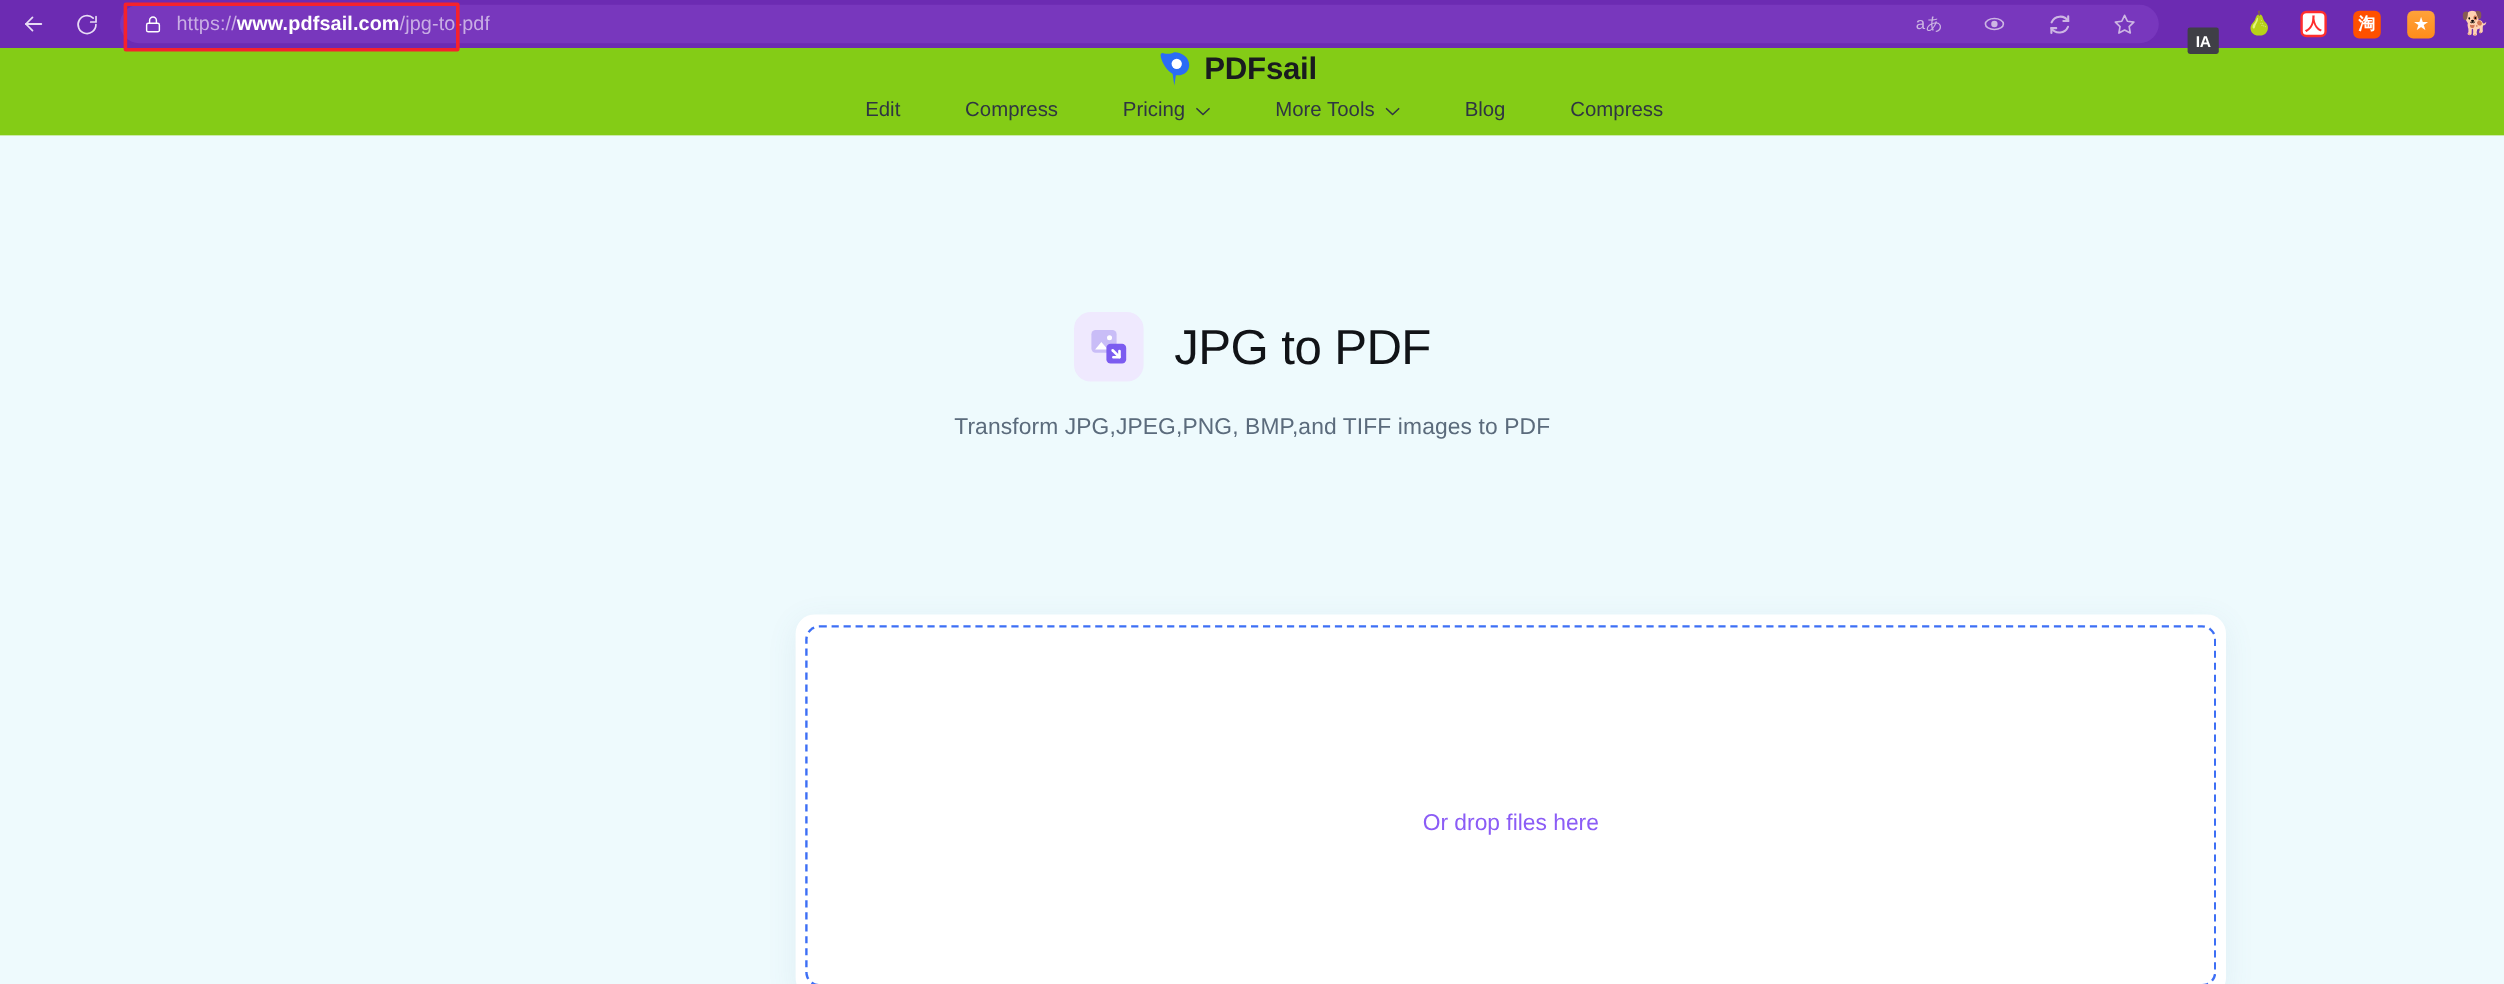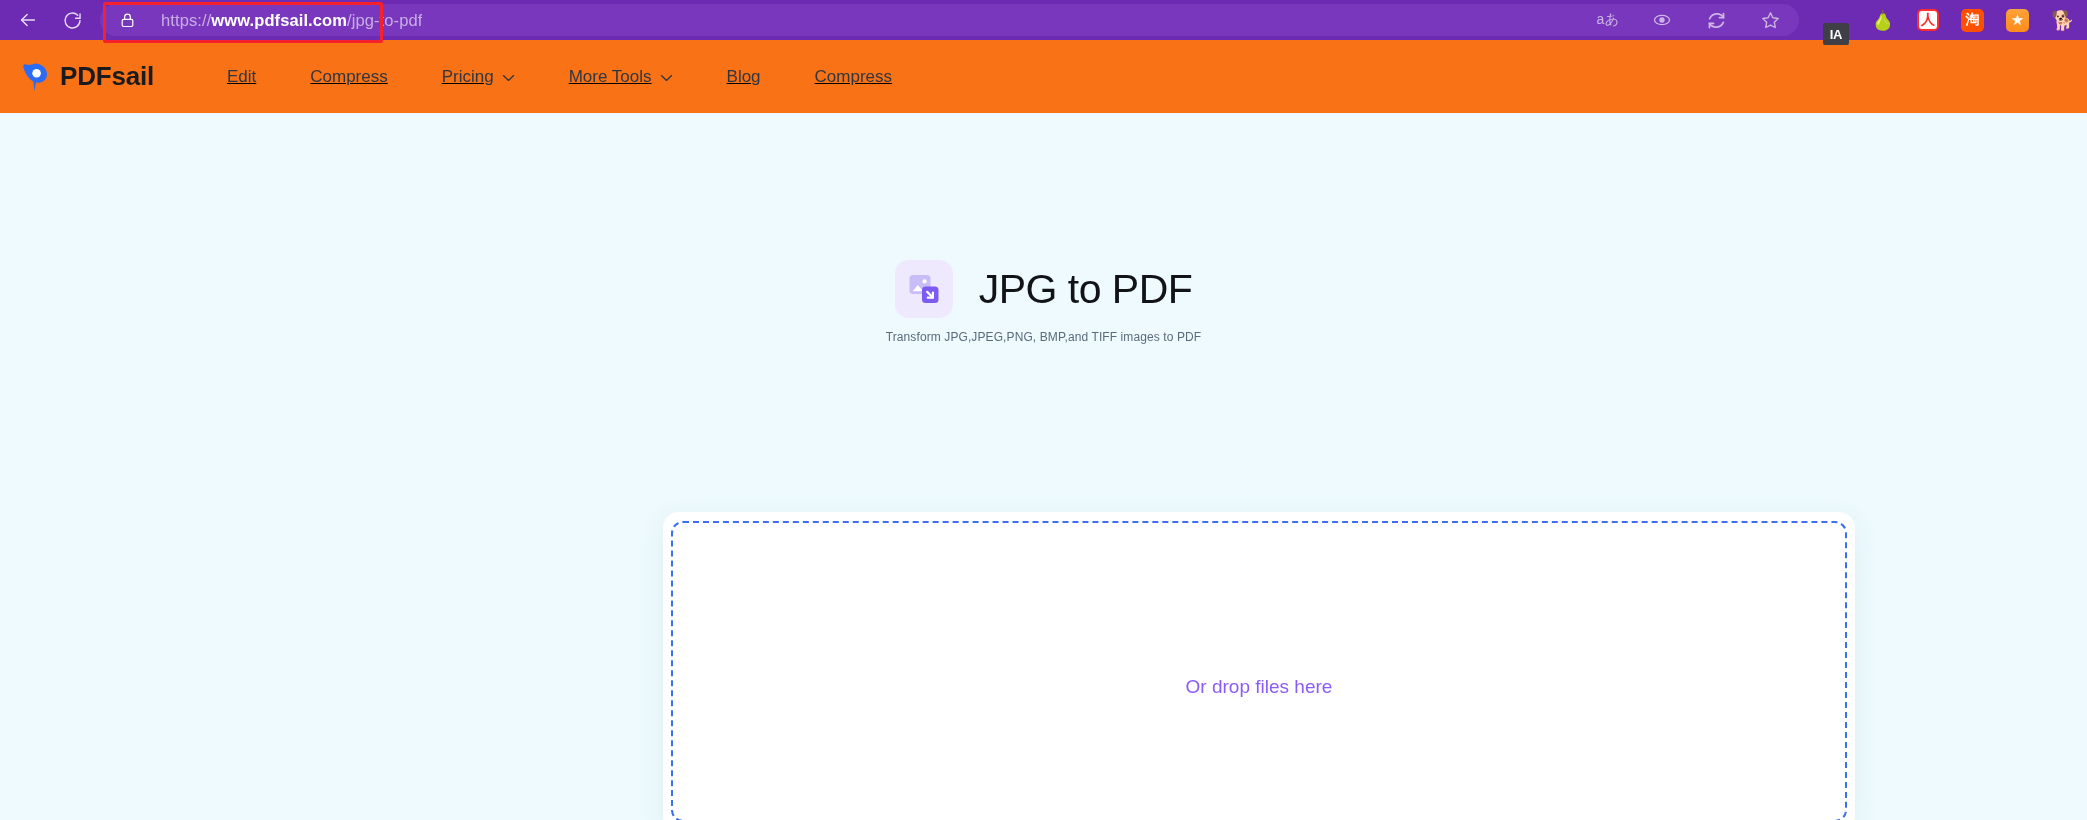--- a/index.html
+++ b/index.html
@@ -39,21 +39,21 @@
     display: flex;
     align-items: center;
     padding: 0 6px 0 14px;
     min-width: 0;
   }
   .lock-icon { width: 26px; height: 26px; display:flex; align-items:center; justify-content:center; flex:0 0 auto;}
   .url-text {
     font-size: 16.5px;
     color: #C9AEE4;
     white-space: nowrap;
-    margin-left: 21px;
+    margin-left: 7px;
     letter-spacing: .1px;
     overflow: hidden;
   }
   .url-text .host { color: #FFFFFF; font-weight: 600; }
   .url-text .path { color: #C9AEE4; }
 
   .url-actions {
     margin-left: auto;
     display: flex;
     align-items: center;
@@ -92,30 +92,31 @@
     height: 41px;
     border: 3px solid #F5222D;
     border-radius: 2px;
     pointer-events: none;
   }
 
   
   .site-header {
     width: 2087px;
     height: 73px;
-    background: #f97316;
+    background: #84cc16;
     display: flex;
     align-items: center;
     padding-left: 20px;
+    flex-direction: column;
   }
   .logo { display: flex; align-items: center; gap: 10px; margin-right: 46px; }
   .logo-mark { width: 30px; height: 34px; display:flex; align-items:center; justify-content:center;}
   .logo-text { font-size: 26px; font-weight: 700; color: #191B1F; letter-spacing: -0.2px; }
 
-  .main-nav { display: flex; align-items: center; text-decoration: underline; }
+  .main-nav { display: flex; align-items: center; }
   .nav-item {
     display: flex; align-items: center; gap: 8px;
     font-size: 17px; color: #2F3642; font-weight: 500;
     padding: 8px 27px;
     white-space: nowrap;
   }
   .caret { display: inline-block; }
 
   
   .page {
@@ -139,22 +140,22 @@
     display: flex; align-items: center; justify-content: center;
     flex: 0 0 auto;
   }
   .hero-title {
     font-size: 41px;
     font-weight: 400;
     color: #111317;
     letter-spacing: -0.5px;
   }
   .hero-sub {
-    margin-top: 12px;
-    font-size: 12px;
+    margin-top: 28px;
+    font-size: 19px;
     color: #5B6B7C;
     letter-spacing: .1px;
   }
 
   .upload-card {
     position: absolute;
     left: 663px;
     top: 399px;
     width: 1192px;
     height: 319px;

